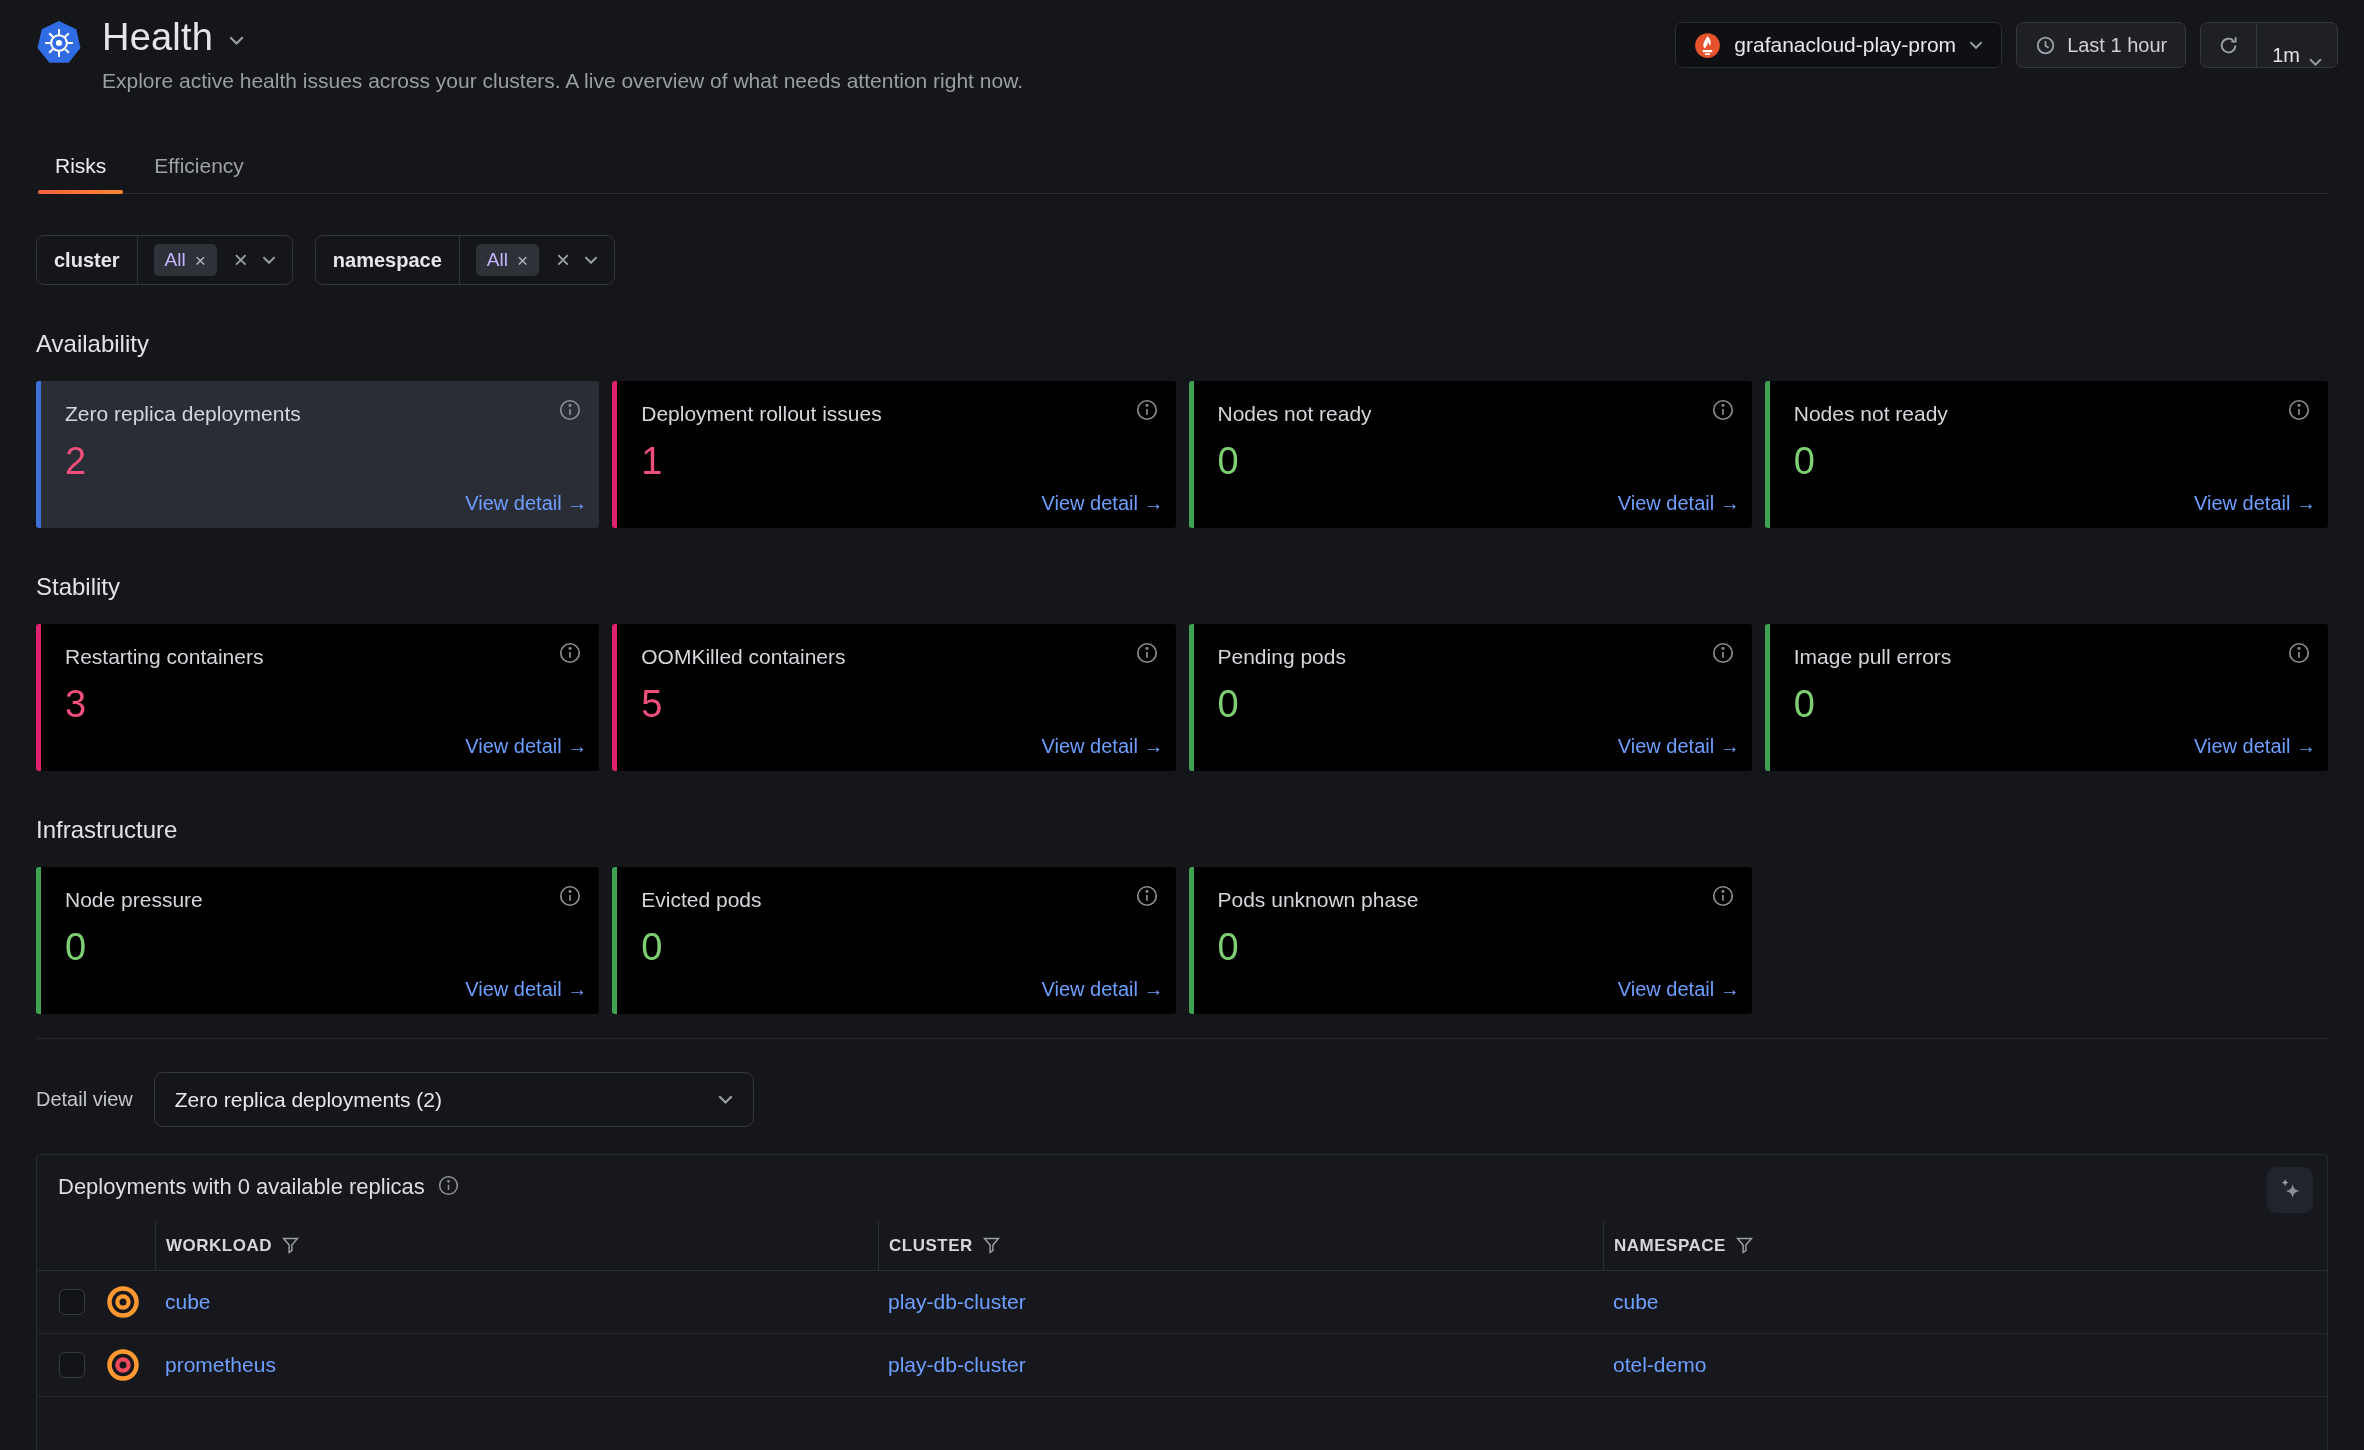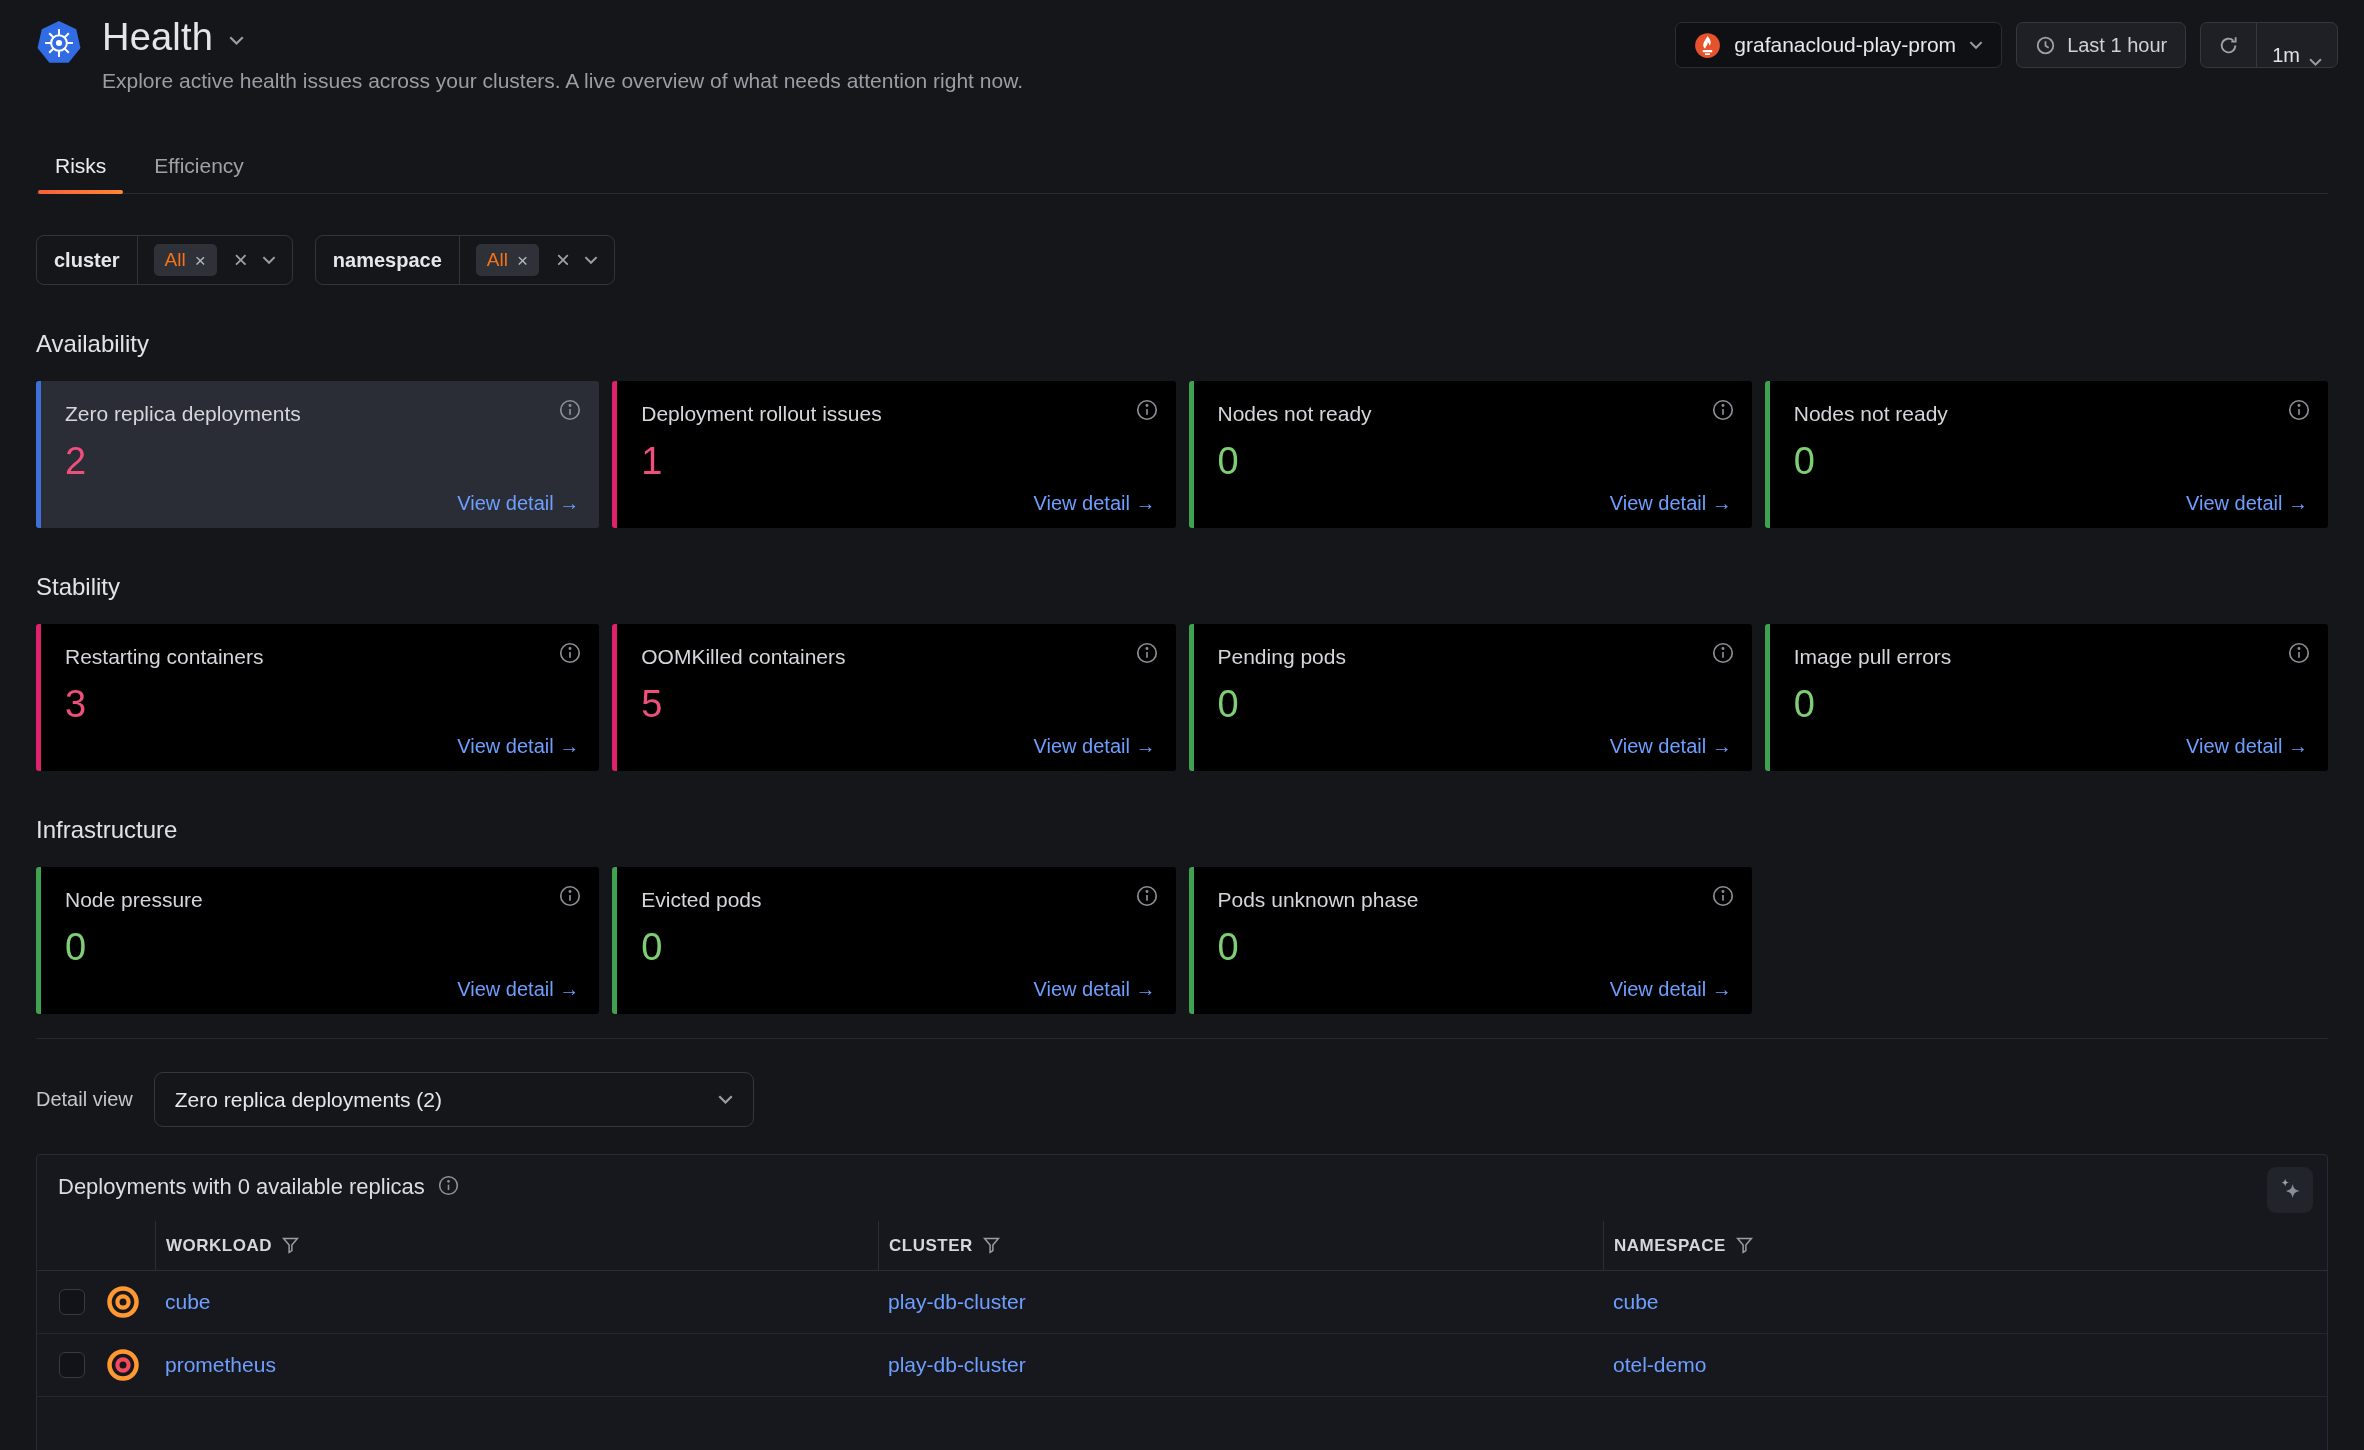--- a/index.html
+++ b/index.html
@@ -45,40 +45,40 @@
     content:""; position:absolute; left:0; right:0; bottom:-1px; height:4px; border-radius:2px;
     background:linear-gradient(90deg, var(--tab-grad-start), var(--tab-grad-end));
   }
 
   
   .filters { display:flex; gap:22px; margin-top:41px; }
   .pill { display:flex; align-items:stretch; border:1px solid #32343c; border-radius:8px; height:50px; }
   .pill-label { display:flex; align-items:center; padding:0 17px; font-size:20px; font-weight:600; color:#e6e7eb; }
   .pill-body { display:flex; align-items:center; gap:14px; padding:0 16px; border-left:1px solid #32343c; }
   .chip { display:flex; align-items:center; gap:9px; background:#2e3138; border-radius:5px; padding:5px 11px; cursor:pointer; }
-  .chip-text { font-size:19px; font-weight:500; color:#f97316; }
+  .chip-text { font-size:19px; font-weight:500; color:#c4b5fd; }
   .chip-x { font-size:19px; color:#b4b6bd; line-height:1; cursor:pointer; }
   .pill-clear { font-size:24px; color:#9fa1a8; line-height:1; cursor:pointer; margin-left:3px; }
 
   
   .section-title { font-size:24px; font-weight:500; color:#e1e2e7; margin-top:45px; }
   .cards { display:grid; grid-template-columns:repeat(4,1fr); gap:13px; margin-top:23px; }
   .card {
     position:relative; height:147px; background:#000000; border-radius:3px;
     border-left:5px solid transparent; padding:21px 22px 14px 24px; cursor:pointer;
   }
   .card--selected { background:#2a2d35; border-left-color:var(--accent-blue); }
   .card--risk { border-left-color:var(--risk-pink); }
   .card--ok { border-left-color:var(--ok-green); }
   .card-title { font-size:21px; color:#d5d6db; }
   .card-value { font-size:38px; font-weight:500; margin-top:15px; line-height:1.1; }
   .val-risk { color:var(--risk-text); }
   .val-ok { color:var(--ok-text); }
   .card-info { position:absolute; top:18px; right:18px; color:#8e9097; cursor:pointer; }
-  .view-detail { position:absolute; right:20px; bottom:13px; font-size:20px; color:var(--link); cursor:pointer; }
+  .view-detail { position:absolute; right:12px; bottom:13px; font-size:20px; color:var(--link); cursor:pointer; }
 
   .hr { border:none; border-top:1px solid rgba(204,204,220,.10); margin-top:24px; }
 
   
   .detail-row { display:flex; align-items:center; margin-top:33px; }
   .detail-label { font-size:20px; color:#c4c6cc; margin-right:21px; }
   .select {
     display:flex; align-items:center; justify-content:space-between;
     width:600px; height:55px; padding:0 20px; background:#15161a;
     border:1px solid #35373e; border-radius:9px; cursor:pointer;

